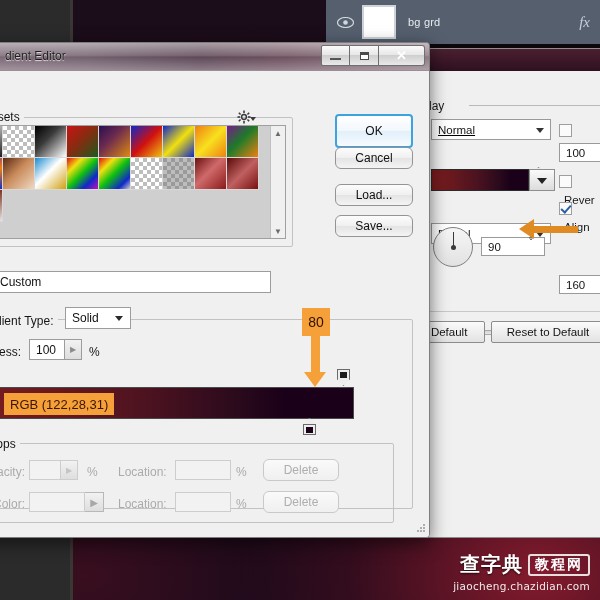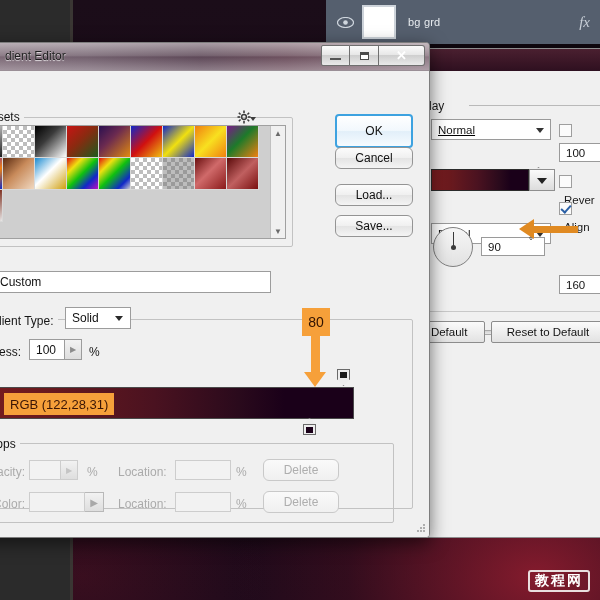--- a/index.html
+++ b/index.html
@@ -589,17 +589,19 @@
     <span>80</span>
   </div>
   <div class="ann-shaft-v" style="left:311px;top:336px;width:9px;height:38px;"></div>
   <div class="ann-head-down" style="left:304px;top:372px;"></div>
 
   <div class="ann-shaft-h" style="left:534px;top:226px;width:44px;height:7px;"></div>
   <div class="ann-head-left" style="left:519px;top:219px;"></div>
 
   <div class="wm">
     <div class="wm-row">
+      <div class="wm-cn">查字典</div>
       <div class="wm-box">教程网</div>
     </div>
+    <div class="wm-url">jiaocheng.chazidian.com</div>
   </div>
 
 </div>
 
 </body></html>

